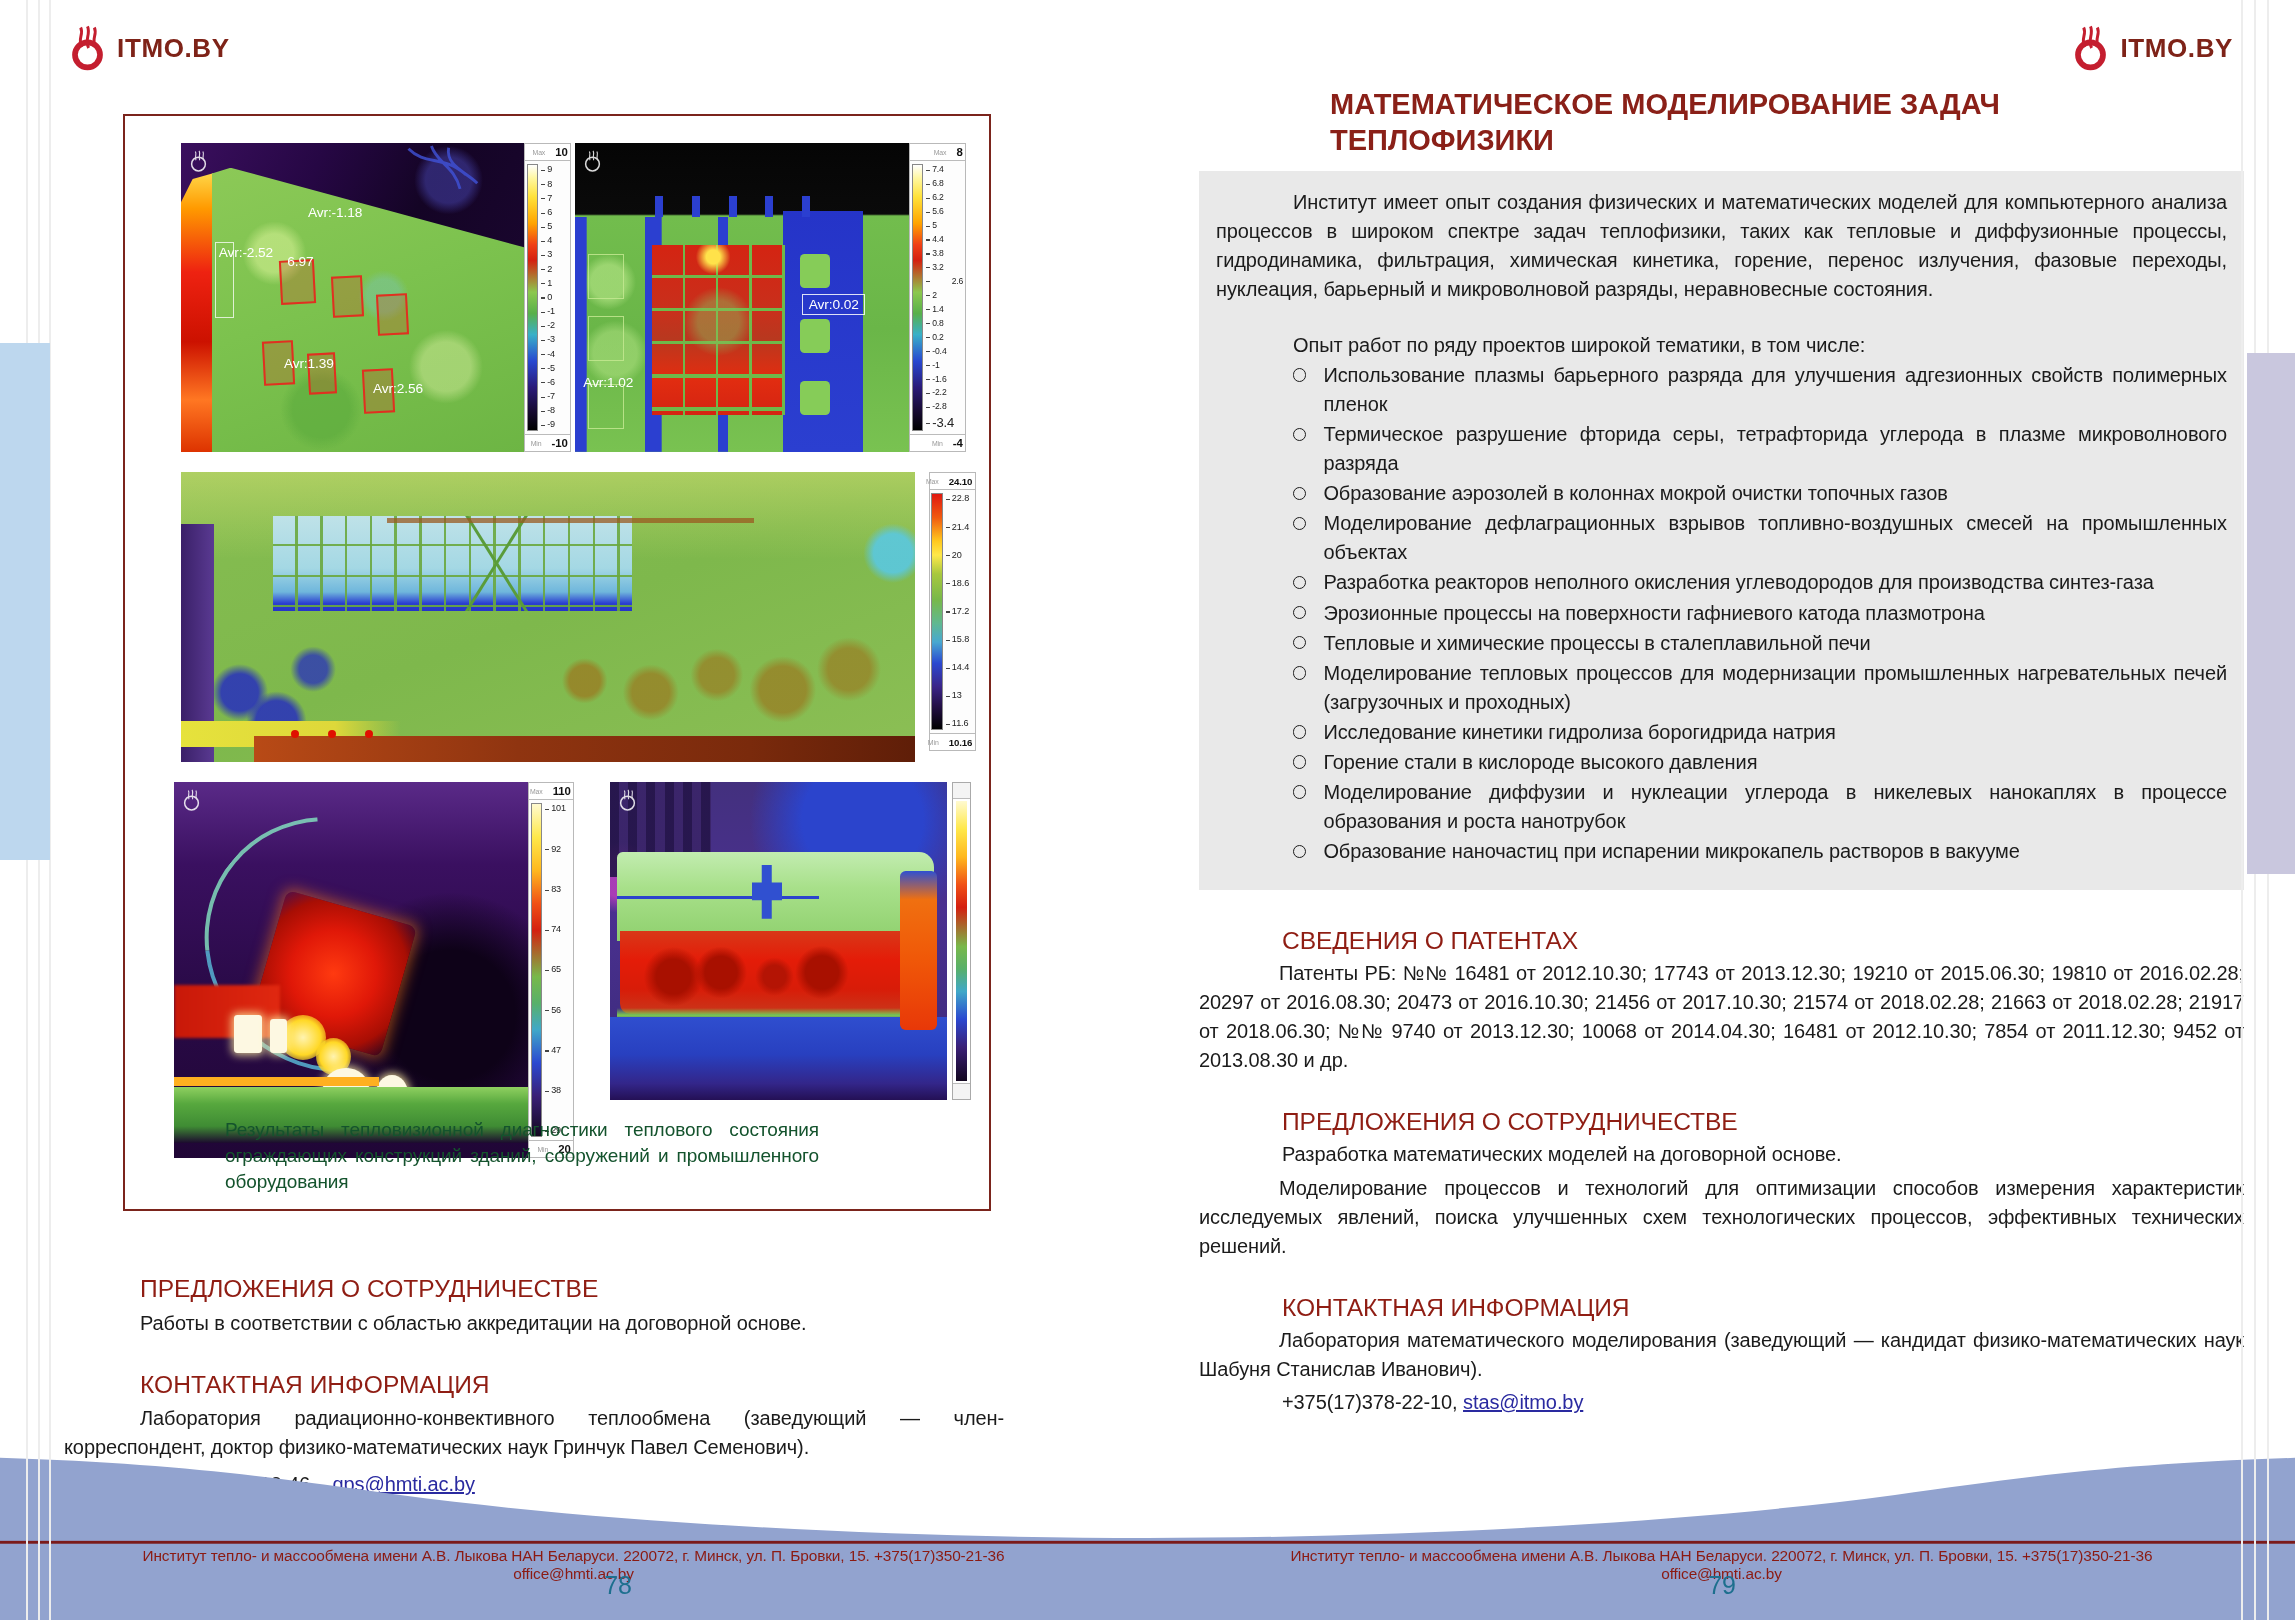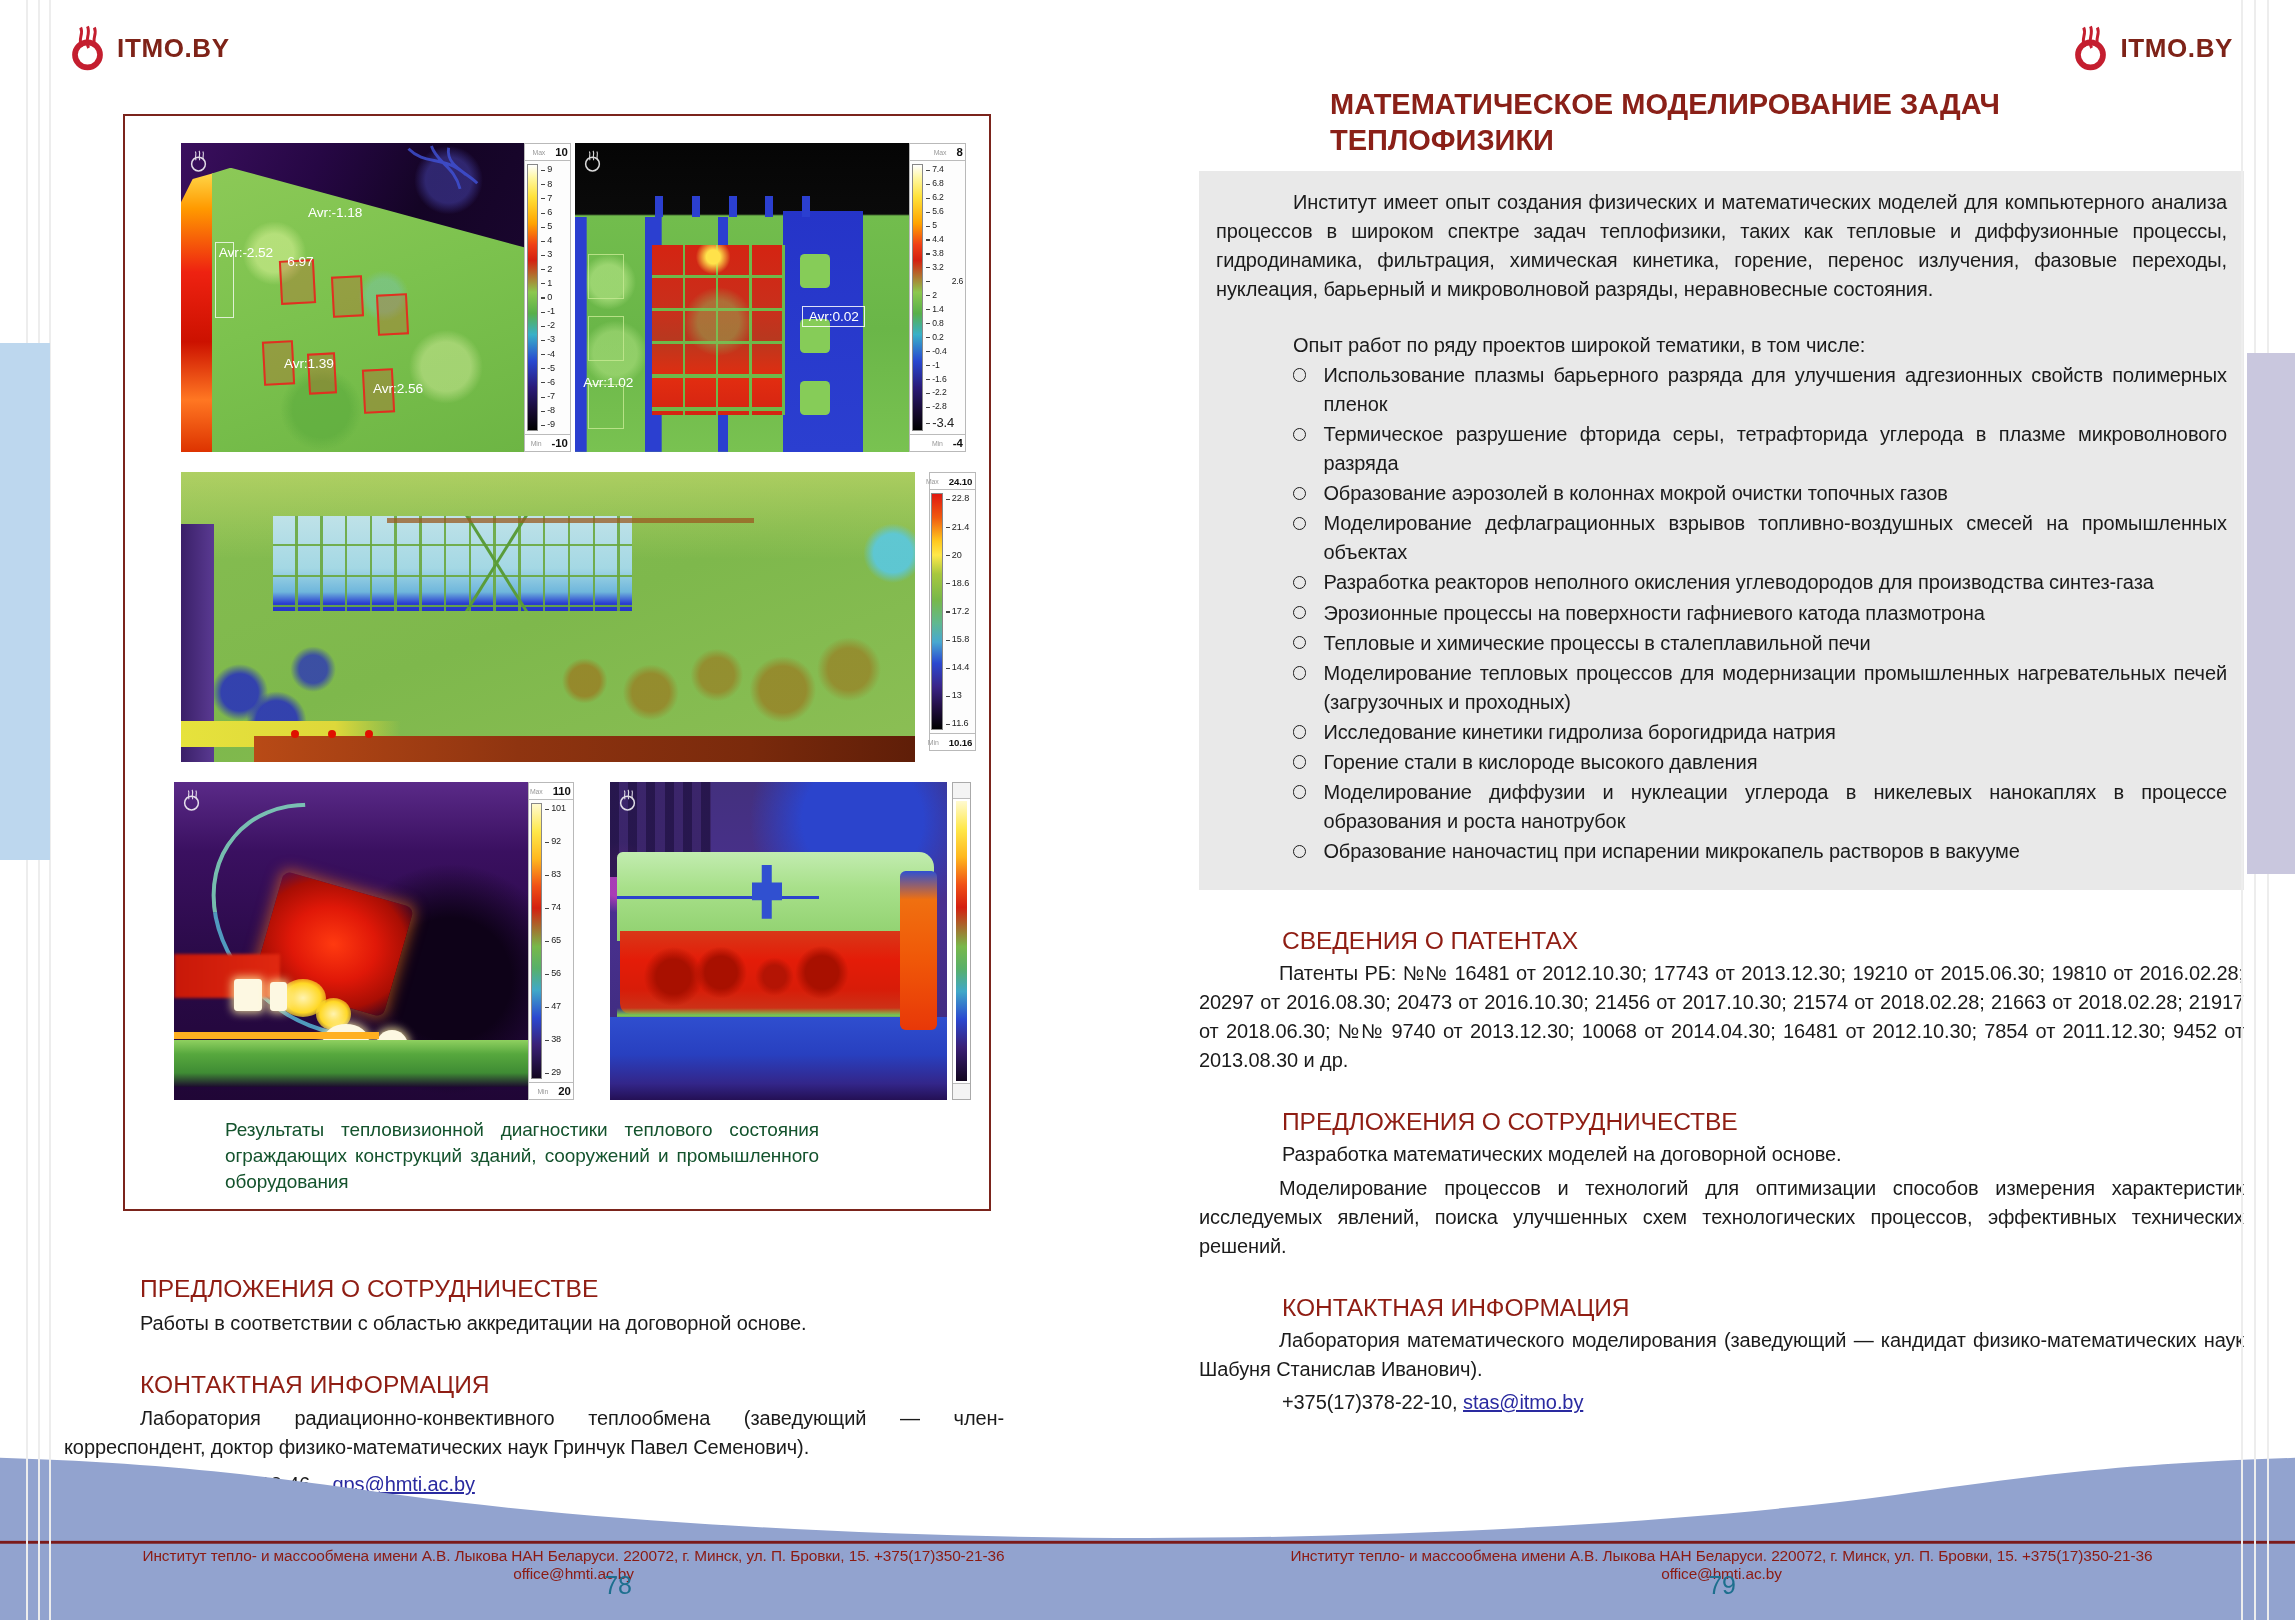--- a/index.html
+++ b/index.html
@@ -310,21 +310,21 @@
           <div class="t2-spike" style="left:46%;"></div>
           <div class="t2-spike" style="left:57%;"></div>
           <div class="t2-spike" style="left:68%;"></div>
           <div class="t2-winline" style="left:4%;top:36%;width:10%;height:14%;"></div>
           <div class="t2-winline" style="left:4%;top:56%;width:10%;height:14%;"></div>
           <div class="t2-winline" style="left:4%;top:78%;width:10%;height:14%;"></div>
           <div class="t2-redgrid"></div>
           <div class="t2-gsq" style="top:36%;"></div>
           <div class="t2-gsq" style="top:57%;"></div>
           <div class="t2-gsq" style="top:77%;"></div>
-          <span class="avr boxed" style="left:68%;top:49%;margin-top:12px;">Avr:0.02</span>
+          <span class="avr boxed" style="left:68%;top:49%;">Avr:0.02</span>
           <span class="avr" style="left:2.5%;top:75%;">Avr:1.02</span>
           <svg class="wm" width="23" height="25" viewBox="0 0 36 40">
             <circle cx="18" cy="24" r="11" fill="none" stroke="#fff" stroke-width="2.4"></circle>
             <path d="M13 4 C16 9,11 13,14 18 M19 3 C22 9,17 13,20 18 M25 4 C28 9,23 13,26 18" fill="none" stroke="#fff" stroke-width="1.8"></path>
           </svg>
         </div>
         <div class="ti-scale" style="width:57px;">
           <div class="sc-end">
             <span class="sc-word">Max</span>
             <span class="sc-num">8</span>
@@ -396,21 +396,21 @@
                 <span class="tick">11.6</span>
               </div>
           </div>
           <div class="sc-end min">
             <span class="sc-word">Min</span>
             <span class="sc-num" style="font-size:9.7px;">10.16</span>
           </div>
         </div>
       </div>
 
-      <div class="thermal" style="left:49px;top:666px;width:400px;height:318px;">
+      <div class="thermal" style="left:49px;top:666px;width:400px;height:376px;">
         <div class="ti-body t4-body">
           <div class="t4-arc"></div>
           <div class="t4-red"></div>
           <div class="t4-redband"></div>
           <div class="t4-yellow" style="left:30%;top:62%;width:13%;height:12%;"></div>
           <div class="t4-yellow" style="left:40%;top:68%;width:10%;height:10%;"></div>
           <div class="t4-white" style="left:17%;top:62%;width:8%;height:10%;"></div>
           <div class="t4-white" style="left:27%;top:63%;width:5%;height:9%;"></div>
           <div class="t4-white" style="left:42%;top:76%;width:13%;height:11%;border-radius:50%;"></div>
           <div class="t4-white" style="left:57%;top:78%;width:9%;height:10%;border-radius:50%;"></div>

